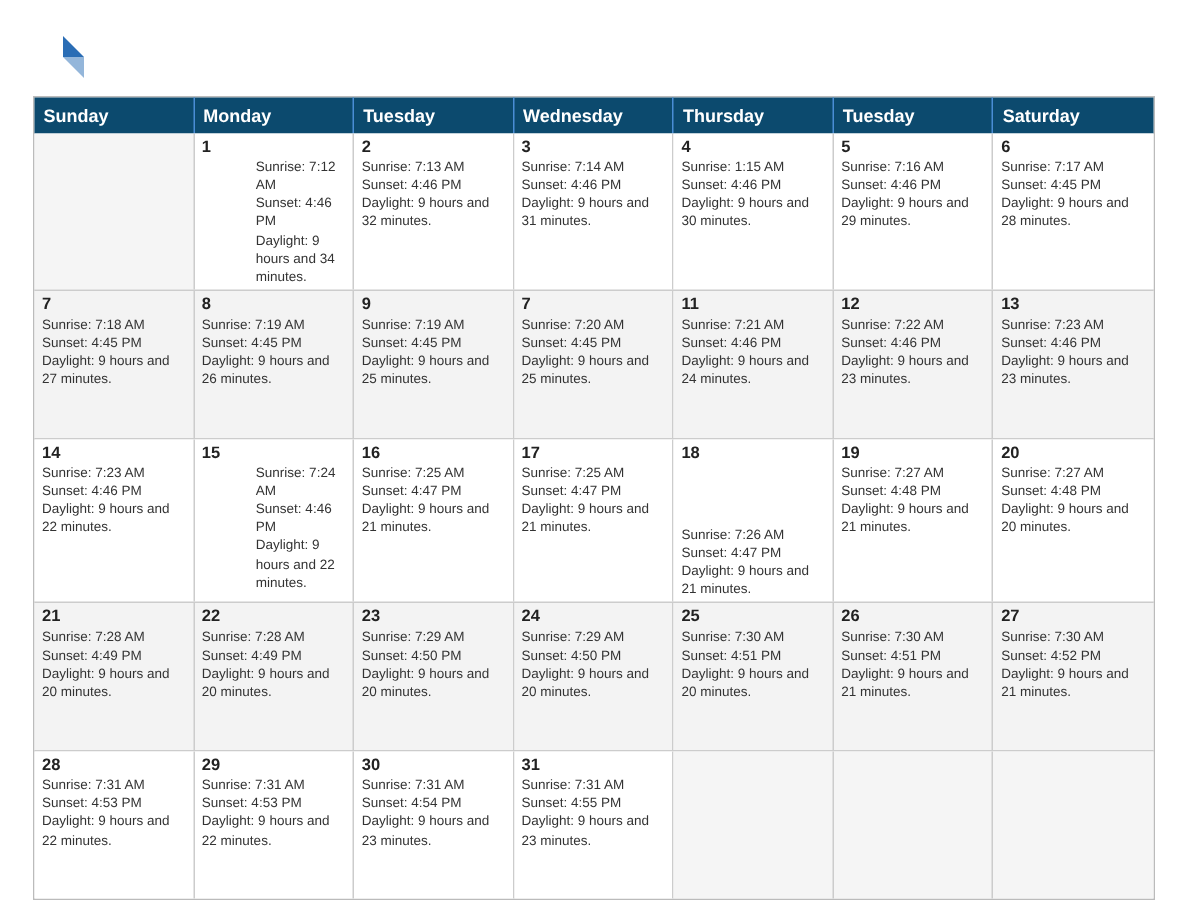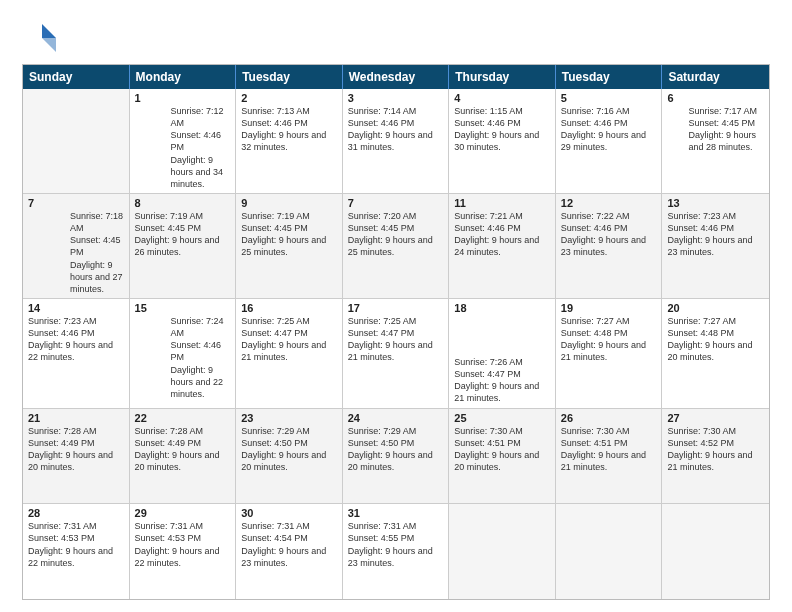--- a/index.html
+++ b/index.html
@@ -178,29 +178,29 @@
 Daylight: 9 hours and 30 minutes.</div>
           </div>
           <div class="cal-cell">
             <div class="day-num">5</div>
             <div class="day-info" style="white-space: pre-line;">Sunrise: 7:16 AM
 Sunset: 4:46 PM
 Daylight: 9 hours and 29 minutes.</div>
           </div>
           <div class="cal-cell">
             <div class="day-num">6</div>
-            <div class="day-info" style="white-space: pre-line; margin-left: 21px;">Sunrise: 7:17 AM
+            <div class="day-info" style="white-space: pre-line;">Sunrise: 7:17 AM
 Sunset: 4:45 PM
 Daylight: 9 hours and 28 minutes.</div>
           </div>
         </div>
         <div class="cal-row">
           <div class="cal-cell">
             <div class="day-num">7</div>
-            <div class="day-info" style="white-space: pre-line; margin-left: 42px;">Sunrise: 7:18 AM
+            <div class="day-info" style="white-space: pre-line;">Sunrise: 7:18 AM
 Sunset: 4:45 PM
 Daylight: 9 hours and 27 minutes.</div>
           </div>
           <div class="cal-cell">
             <div class="day-num">8</div>
             <div class="day-info" style="white-space: pre-line;">Sunrise: 7:19 AM
 Sunset: 4:45 PM
 Daylight: 9 hours and 26 minutes.</div>
           </div>
           <div class="cal-cell">

